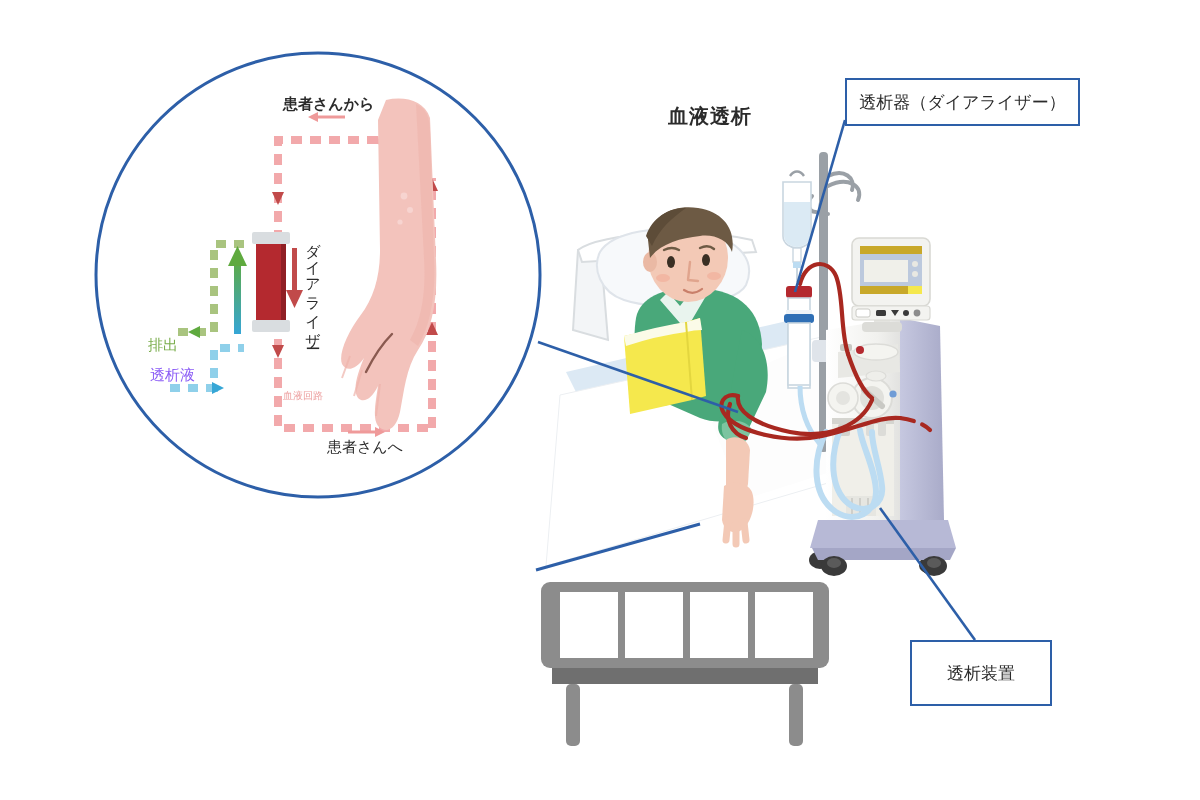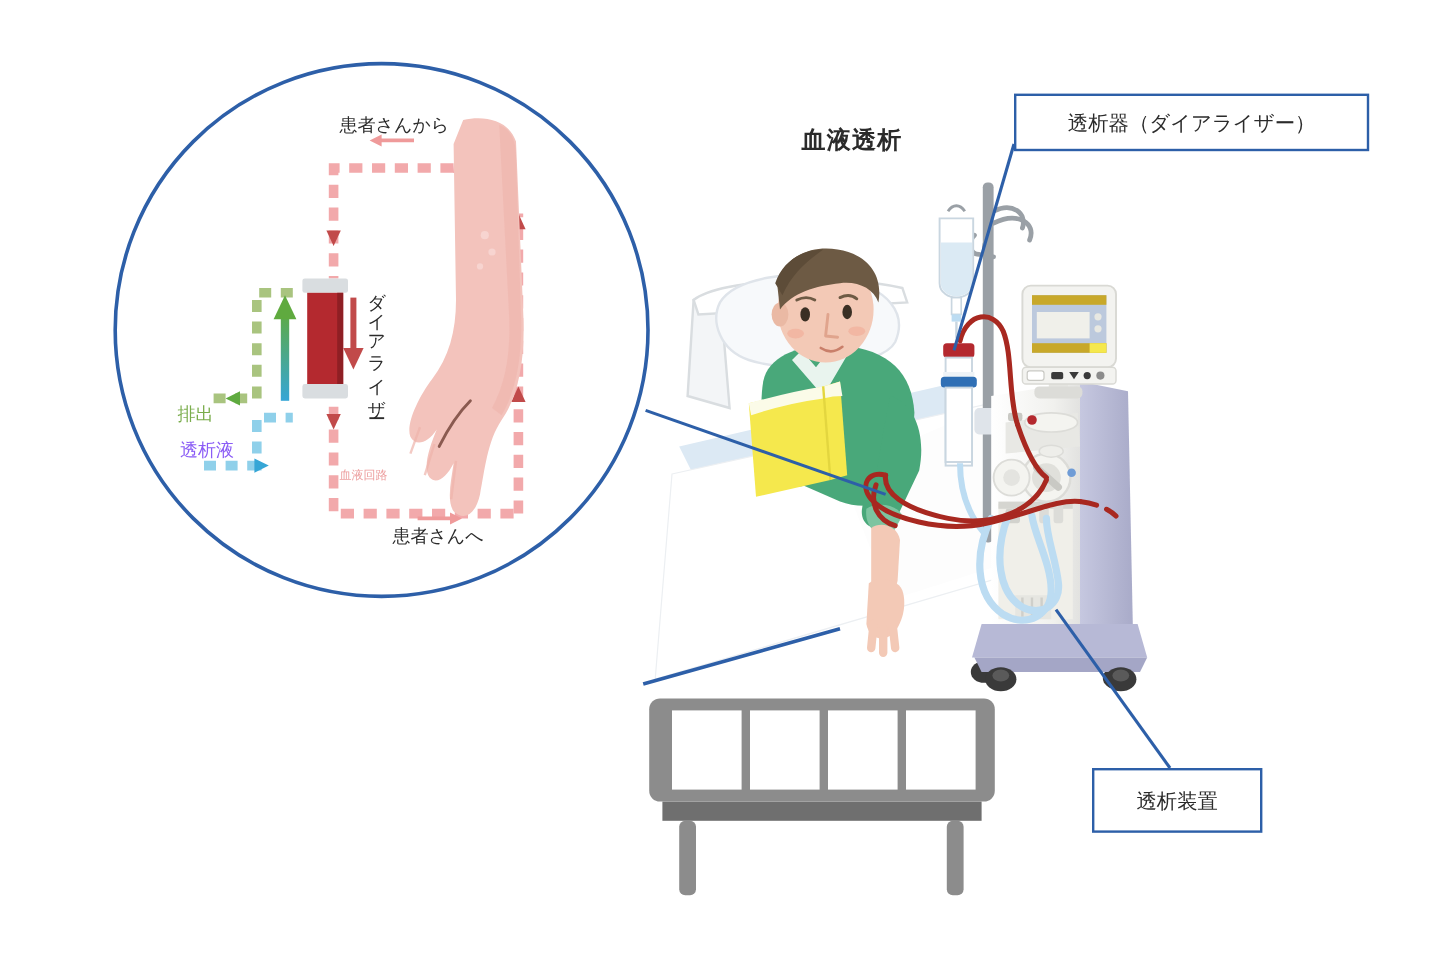--- a/index.html
+++ b/index.html
@@ -16,25 +16,25 @@
   .title{
     position:absolute;left:668px;top:103px;
     font-size:20px;font-weight:bold;color:#2b2b2b;letter-spacing:1px;
     white-space:nowrap;
   }
   .callout-box{
     position:absolute;border:2px solid #2d5fa8;background:#ffffff;
     display:flex;align-items:center;justify-content:center;
     color:#2b2b2b;font-size:17px;white-space:nowrap;box-sizing:border-box;
   }
-  #callout-dialyzer{left:845px;top:78px;width:296px;height:48px;text-align:right;}
-  #callout-machine{left:910px;top:640px;width:142px;height:54px;}
+  #callout-dialyzer{left:845px;top:78px;width:235px;height:48px;text-align:right;}
+  #callout-machine{left:910px;top:640px;width:142px;height:66px;}
 
   .lbl{position:absolute;white-space:nowrap;font-size:15px;color:#2b2b2b;}
-  #lbl-from-patient{left:283px;top:95px;}
+  #lbl-from-patient{left:283px;top:95px;font-weight:bold;}
   #lbl-to-patient{left:327px;top:438px;}
   #lbl-drain{left:148px;top:336px;color:#7aad4c;}
   #lbl-dialysate{left:150px;top:366px;color:#8b5cf6;}
   #lbl-blood-circuit{left:283px;top:389px;color:#eda0a0;font-size:10px;}
   #lbl-dialyzer-v{
     left:303px;top:232px;font-size:15px;color:#2b2b2b;
     writing-mode:vertical-rl;text-orientation:upright;letter-spacing:1px;
   }
 </style>
 </head>

